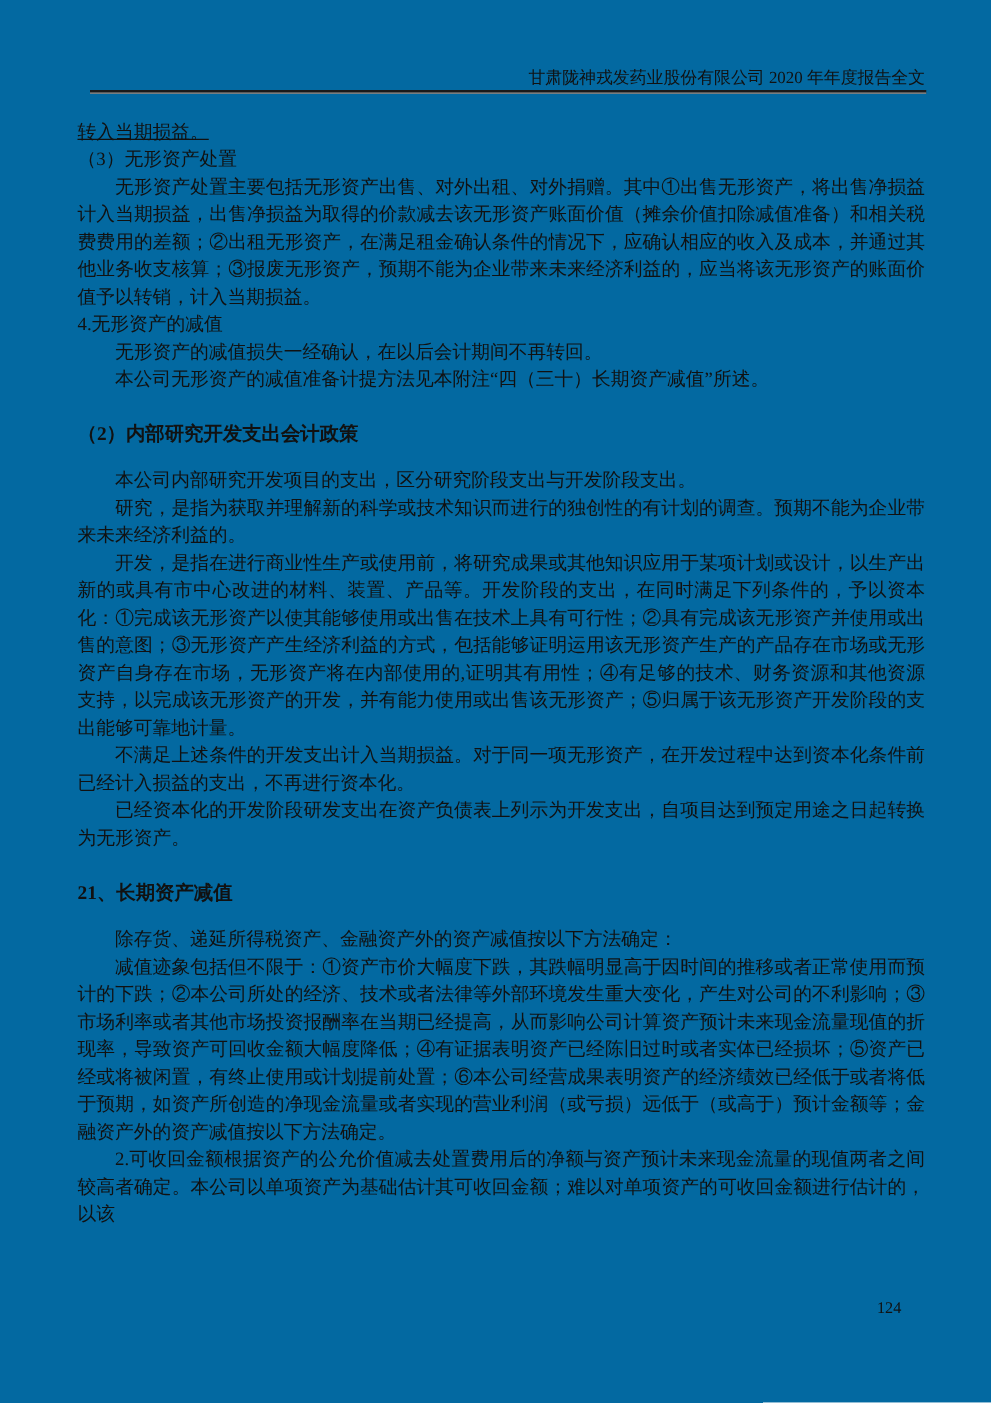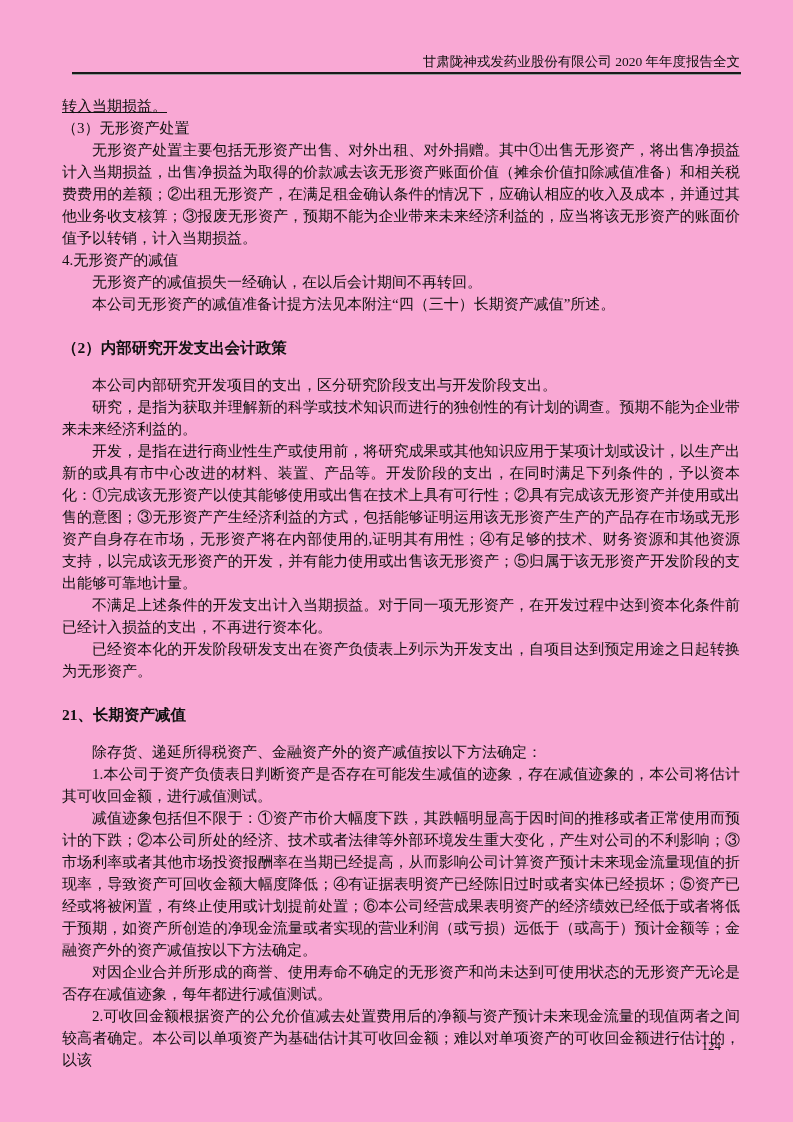--- a/index.html
+++ b/index.html
@@ -4,21 +4,21 @@
 <style>
   html, body {
     margin: 0;
     padding: 0;
     background: #ffffff;
   }
   .page {
     position: relative;
     width: 793px;
     height: 1122px;
-    background: #f9a8d4;
+    background: #0369a1;
     color: #111111;
     font-family: "Liberation Serif", "DejaVu Serif", serif;
     overflow: hidden;
   }
   .page-header {
     position: absolute;
     top: 53px;
     left: 72px;
     right: 53px;
     text-align: right;
@@ -85,23 +85,21 @@
     <p class="para">无形资产的减值损失一经确认，在以后会计期间不再转回。</p>
     <p class="para">本公司无形资产的减值准备计提方法见本附注“四（三十）长期资产减值”所述。</p>
     <p class="heading">（2）内部研究开发支出会计政策</p>
     <p class="para">本公司内部研究开发项目的支出，区分研究阶段支出与开发阶段支出。</p>
     <p class="para">研究，是指为获取并理解新的科学或技术知识而进行的独创性的有计划的调查。预期不能为企业带来未来经济利益的。</p>
     <p class="para">开发，是指在进行商业性生产或使用前，将研究成果或其他知识应用于某项计划或设计，以生产出新的或具有市中心改进的材料、装置、产品等。开发阶段的支出，在同时满足下列条件的，予以资本化：①完成该无形资产以使其能够使用或出售在技术上具有可行性；②具有完成该无形资产并使用或出售的意图；③无形资产产生经济利益的方式，包括能够证明运用该无形资产生产的产品存在市场或无形资产自身存在市场，无形资产将在内部使用的,证明其有用性；④有足够的技术、财务资源和其他资源支持，以完成该无形资产的开发，并有能力使用或出售该无形资产；⑤归属于该无形资产开发阶段的支出能够可靠地计量。</p>
     <p class="para">不满足上述条件的开发支出计入当期损益。对于同一项无形资产，在开发过程中达到资本化条件前已经计入损益的支出，不再进行资本化。</p>
     <p class="para">已经资本化的开发阶段研发支出在资产负债表上列示为开发支出，自项目达到预定用途之日起转换为无形资产。</p>
     <p class="heading">21、长期资产减值</p>
     <p class="para">除存货、递延所得税资产、金融资产外的资产减值按以下方法确定：</p>
-    <p class="para">1.本公司于资产负债表日判断资产是否存在可能发生减值的迹象，存在减值迹象的，本公司将估计其可收回金额，进行减值测试。</p>
     <p class="para">减值迹象包括但不限于：①资产市价大幅度下跌，其跌幅明显高于因时间的推移或者正常使用而预计的下跌；②本公司所处的经济、技术或者法律等外部环境发生重大变化，产生对公司的不利影响；③市场利率或者其他市场投资报酬率在当期已经提高，从而影响公司计算资产预计未来现金流量现值的折现率，导致资产可回收金额大幅度降低；④有证据表明资产已经陈旧过时或者实体已经损坏；⑤资产已经或将被闲置，有终止使用或计划提前处置；⑥本公司经营成果表明资产的经济绩效已经低于或者将低于预期，如资产所创造的净现金流量或者实现的营业利润（或亏损）远低于（或高于）预计金额等；金融资产外的资产减值按以下方法确定。</p>
-    <p class="para">对因企业合并所形成的商誉、使用寿命不确定的无形资产和尚未达到可使用状态的无形资产无论是否存在减值迹象，每年都进行减值测试。</p>
     <p class="para">2.可收回金额根据资产的公允价值减去处置费用后的净额与资产预计未来现金流量的现值两者之间较高者确定。本公司以单项资产为基础估计其可收回金额；难以对单项资产的可收回金额进行估计的，以该</p>
   </div>
 
   <div class="page-footer">
     <span>124</span>
   </div>
 
 </div>
 
 </body></html>

